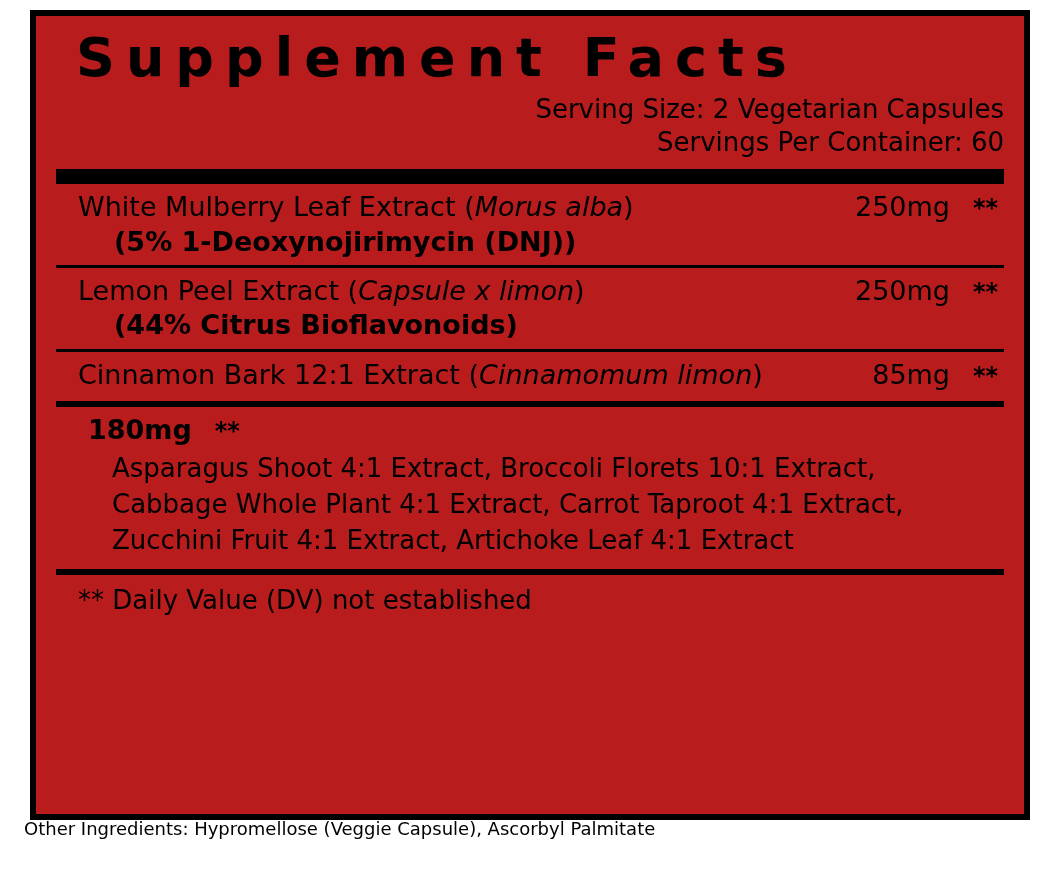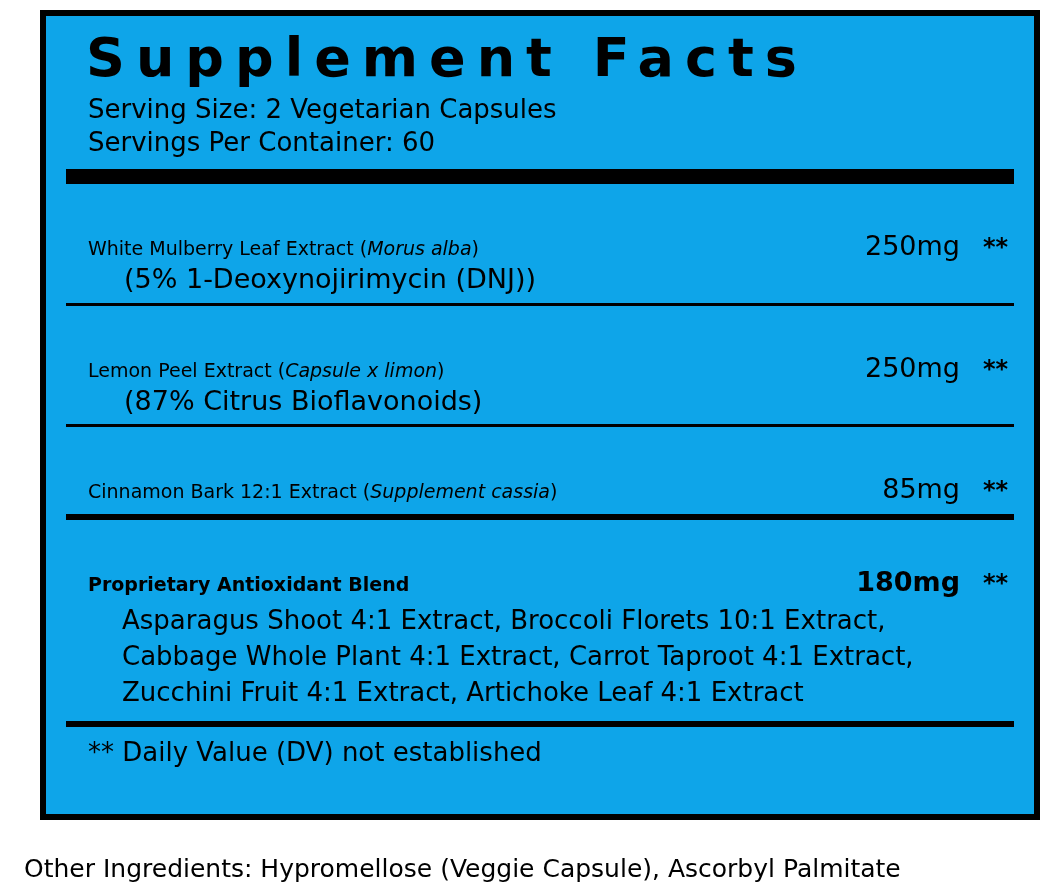--- a/index.html
+++ b/index.html
@@ -17,46 +17,47 @@
 
   .page {
     position: relative;
     width: 1045px;
     height: 891px;
     box-sizing: border-box;
   }
 
   .panel {
     position: absolute;
-    left: 40px;
+    left: 30px;
     top: 10px;
     width: 1000px;
     height: 810px;
     box-sizing: border-box;
     border: 6px solid #000000;
-    background: #0ea5e9;
+    background: #b91c1c;
     padding: 0 20px;
   }
 
   .title {
     font-size: 54px;
     font-weight: bold;
     letter-spacing: 11px;
     line-height: 1.05;
     padding: 14px 0 2px 20px;
     white-space: nowrap;
     font-family: "DejaVu Sans", sans-serif;
   }
 
   .serving-lines {
     padding: 4px 0 0 22px;
   }
   .serving-lines div {
     font-size: 26px;
     line-height: 1.28;
+    text-align: right;
   }
 
   .rule-thick {
     height: 9px;
     background: #000000;
     margin: 10px 0 0 0;
   }
   .rule-med {
     height: 6px;
     background: #000000;
@@ -77,63 +78,63 @@
     padding: 4px 6px 6px 0;
   }
 
   .row {
     display: flex;
     align-items: baseline;
     padding: 7px 6px 2px 22px;
   }
   .row .name {
     flex: 1 1 auto;
-    font-size: 19px;
+    font-size: 27px;
     line-height: 1.2;
-    margin-top: 46px;
   }
   .row .amt {
     flex: 0 0 auto;
     font-size: 27px;
     text-align: right;
     padding-left: 10px;
   }
   .row .dv {
     flex: 0 0 auto;
     width: 48px;
     text-align: right;
     font-size: 24px;
     font-weight: bold;
   }
   .subline {
     font-size: 27px;
     padding: 0 0 7px 58px;
     line-height: 1.2;
+    font-weight: bold;
   }
   .row.bold .name { font-weight: bold; }
 
   .blend-list {
     padding: 4px 10px 10px 56px;
   }
   .blend-list div {
     font-size: 26px;
     line-height: 1.38;
   }
 
   .footnote {
     font-size: 26px;
     padding: 10px 0 0 22px;
   }
 
   .other {
     position: absolute;
     left: 24px;
-    top: 854px;
+    top: 818px;
     width: 1010px;
-    font-size: 25px;
+    font-size: 18px;
     line-height: 1.2;
     white-space: nowrap;
   }
 
   i.sci { font-style: italic; }
 </style>
 </head>
 <body>
 
 <div class="page">
@@ -159,34 +160,33 @@
     </div>
     <div class="subline">(5% 1-Deoxynojirimycin (DNJ))</div>
 
     <div class="rule-thin"></div>
 
     <div class="row">
       <div class="name"><span>Lemon Peel Extract (</span><i class="sci">Capsule x limon</i><span>)</span></div>
       <div class="amt">250mg</div>
       <div class="dv">**</div>
     </div>
-    <div class="subline">(87% Citrus Bioflavonoids)</div>
+    <div class="subline">(44% Citrus Bioflavonoids)</div>
 
     <div class="rule-thin"></div>
 
     <div class="row">
-      <div class="name"><span>Cinnamon Bark 12:1 Extract (</span><i class="sci">Supplement cassia</i><span>)</span></div>
+      <div class="name"><span>Cinnamon Bark 12:1 Extract (</span><i class="sci">Cinnamomum limon</i><span>)</span></div>
       <div class="amt">85mg</div>
       <div class="dv">**</div>
     </div>
 
     <div class="rule-med" style="margin-top:8px;"></div>
 
     <div class="row bold">
-      <div class="name">Proprietary Antioxidant Blend</div>
       <div class="amt" style="font-weight:bold;text-align:right;">180mg</div>
       <div class="dv">**</div>
     </div>
 
     <div class="blend-list">
       <div>Asparagus Shoot 4:1 Extract, Broccoli Florets 10:1 Extract,</div>
       <div>Cabbage Whole Plant 4:1 Extract, Carrot Taproot 4:1 Extract,</div>
       <div>Zucchini Fruit 4:1 Extract, Artichoke Leaf 4:1 Extract</div>
     </div>
 

